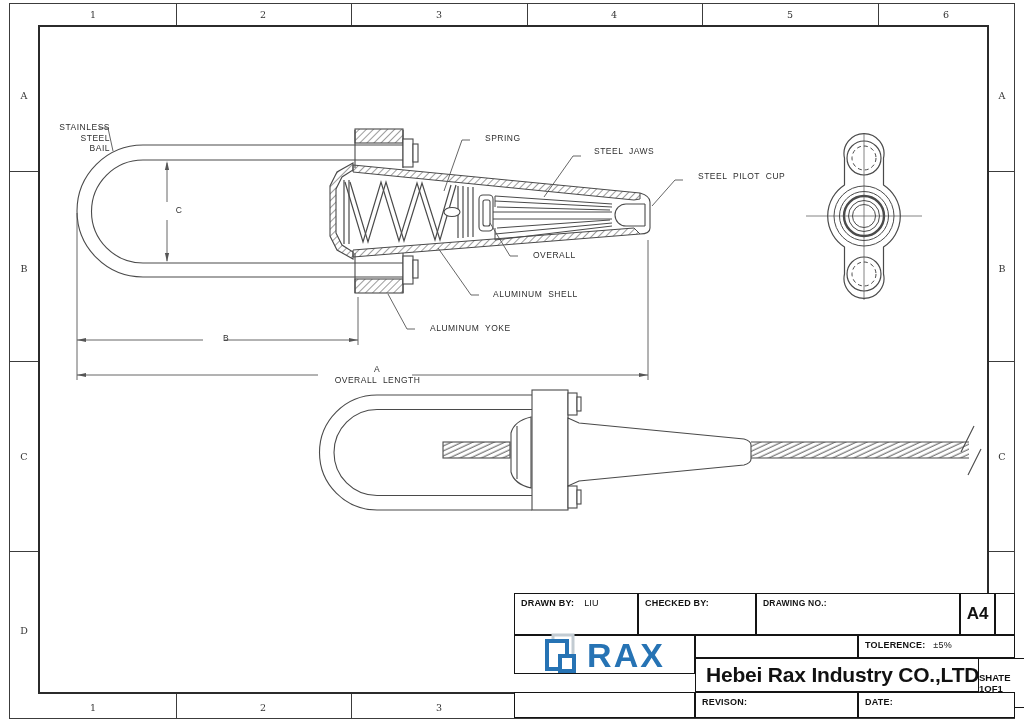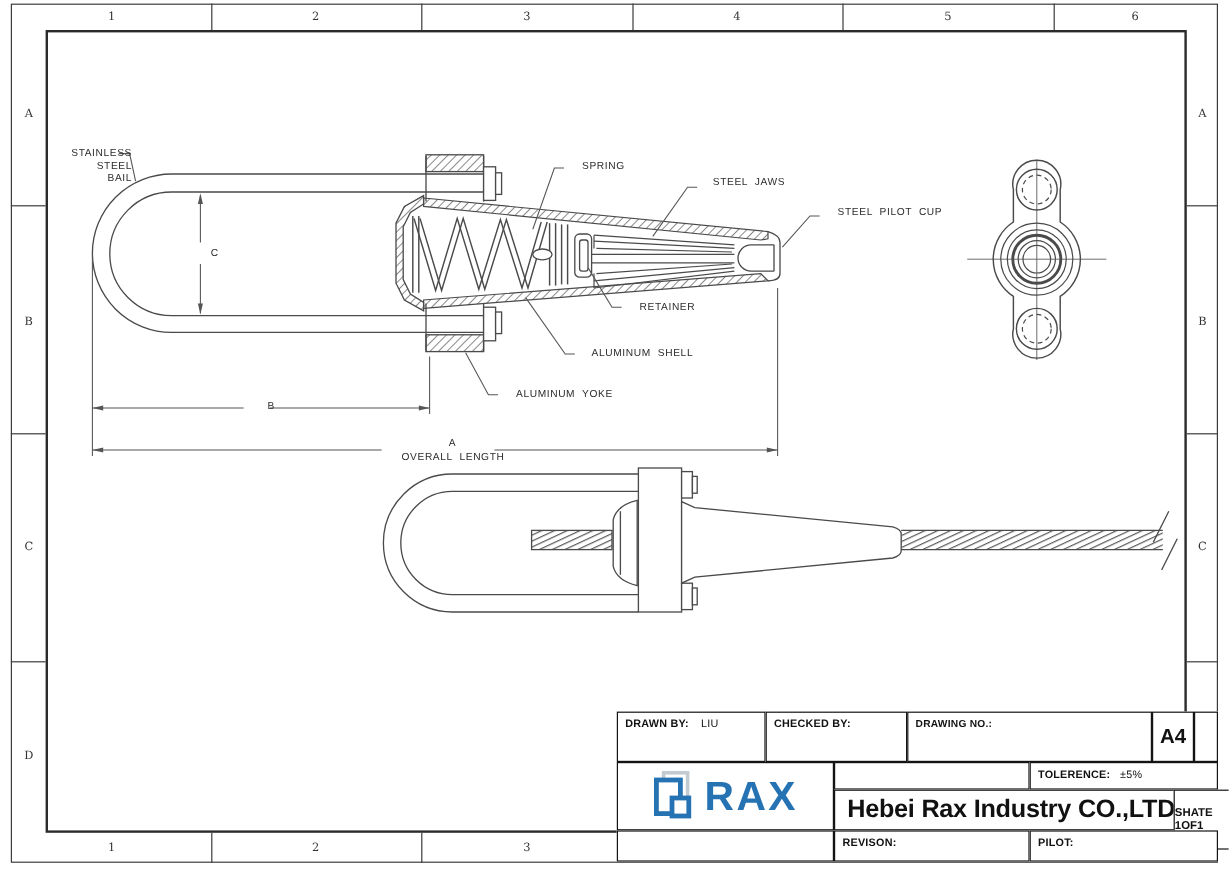--- a/index.html
+++ b/index.html
@@ -199,21 +199,21 @@
   </svg>
 
   <div class="lbl" style="left:40px;top:122px;width:58px;text-align:right;line-height:10.5px">
     <div>STAINLESS</div>
     <div>STEEL</div>
     <div>BAIL</div>
   </div>
   <div class="lbl" style="left:473px;top:133px">SPRING</div>
   <div class="lbl" style="left:582px;top:146px">STEEL JAWS</div>
   <div class="lbl" style="left:686px;top:171px">STEEL PILOT CUP</div>
-  <div class="lbl" style="left:521px;top:250px">RETAINER</div>
+  <div class="lbl" style="left:521px;top:250px">OVERALL</div>
   <div class="lbl" style="left:481px;top:289px">ALUMINUM SHELL</div>
   <div class="lbl" style="left:418px;top:323px">ALUMINUM YOKE</div>
   <div class="lbl ctr" style="left:160px;top:205px;width:14px">C</div>
   <div class="lbl ctr" style="left:206px;top:333px;width:16px">B</div>
   <div class="lbl ctr" style="left:358px;top:364px;width:14px">A</div>
   <div class="lbl ctr" style="left:318px;top:375px;width:95px">OVERALL LENGTH</div>
 
   <div class="tb">
     <div class="cell fld" style="left:0;top:0;width:124px;height:42px">
       <span>DRAWN BY:</span><span class="val">LIU</span>
@@ -222,21 +222,21 @@
       <span>CHECKED BY:</span>
     </div>
     <div class="cell fld" style="left:242px;top:0;width:204px;height:42px;font-size:8.5px">
       <span>DRAWING NO.:</span>
     </div>
     <div class="cell a4cell" style="left:446px;top:0;width:35px;height:42px">
       <span>A4</span>
     </div>
     <div class="cell" style="left:481px;top:0;width:20px;height:42px"></div>
 
-    <div class="cell logocell" style="left:0;top:42px;width:181px;height:57px">
+    <div class="cell logocell" style="left:0;top:42px;width:181px;height:39px">
       <svg width="36" height="44" viewBox="0 0 36 44">
         <rect x="9" y="2" width="20" height="26" fill="none" stroke="#c2cbd2" stroke-width="3"></rect>
         <rect x="3" y="8" width="20" height="28" fill="#fff" stroke="#2673b4" stroke-width="4"></rect>
         <rect x="16" y="23" width="14" height="15" fill="#fff" stroke="#2673b4" stroke-width="4"></rect>
       </svg>
       <span class="logotext">RAX</span>
     </div>
     <div class="cell" style="left:181px;top:42px;width:163px;height:23px"></div>
     <div class="cell fld" style="left:344px;top:42px;width:157px;height:23px">
       <span>TOLERENCE:</span><span class="val" style="margin-left:8px">±5%</span>
@@ -247,17 +247,17 @@
     </div>
     <div class="cell sheetcell" style="left:464px;top:65px;width:55px;height:50px">
       <span>SHATE 1OF1</span>
     </div>
 
     <div class="cell" style="left:0;top:99px;width:181px;height:26px"></div>
     <div class="cell fld" style="left:181px;top:99px;width:163px;height:26px">
       <span>REVISON:</span>
     </div>
     <div class="cell fld" style="left:344px;top:99px;width:157px;height:26px">
-      <span>PILOT:</span>
+      <span>DATE:</span>
     </div>
   </div>
 
 </div>
 
 </body></html>

